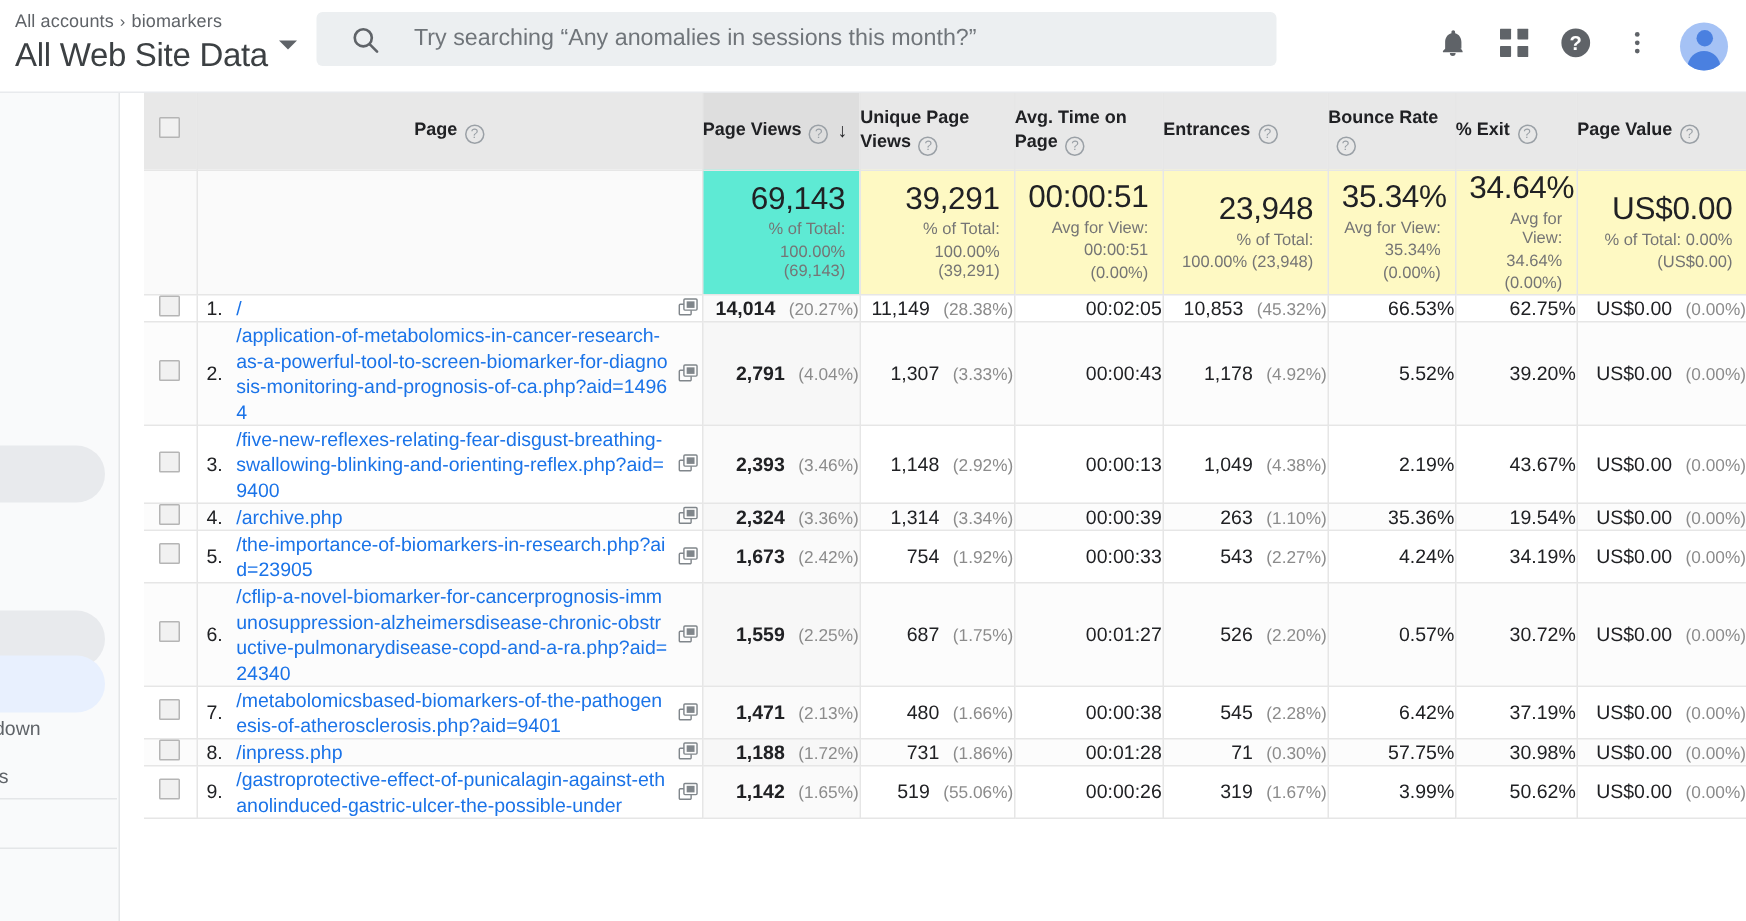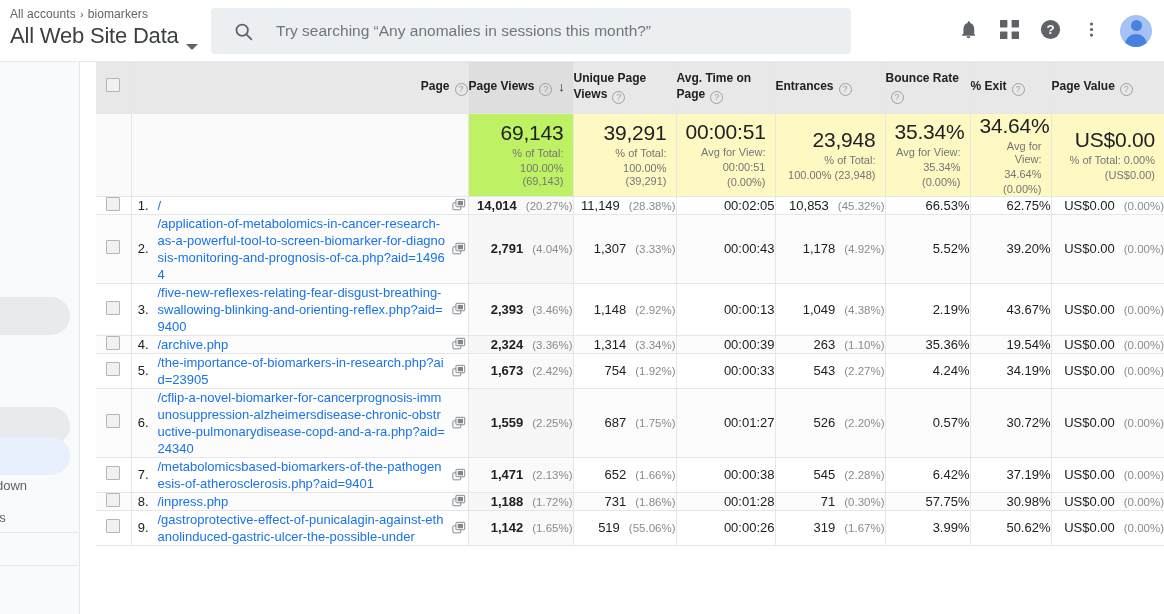--- a/index.html
+++ b/index.html
@@ -29,21 +29,21 @@
   }
   .breadcrumb {
     font-size: 12px;
     color: #5f6368;
     letter-spacing: .1px;
     white-space: nowrap;
     line-height: 14px;
   }
   .breadcrumb .crumb-sep { margin: 0 4px; font-size: 11px; color: #5f6368; }
   .view-title-row {
-    display: flex; align-items: flex-end;
+    display: flex; align-items: flex-start;
     margin-top: 1px;
     cursor: pointer;
   }
   .view-title {
     font-size: 22px;
     color: #3c4043;
     font-weight: 400;
     letter-spacing: -.2px;
     line-height: 28px;
     white-space: nowrap;
@@ -51,21 +51,21 @@
   .caret-down {
     width: 0; height: 0; margin-left: 7px; margin-top: 4px;
     border-left: 6px solid transparent;
     border-right: 6px solid transparent;
     border-top: 6px solid #5f6368;
   }
 
   .search-wrap {
     flex: 0 0 auto;
     margin-left: 11px; margin-top: 8px;
-    width: 640px; height: 46px;
+    width: 640px; height: 36px;
     background: #eceff1;
     border-radius: 4px;
     display: flex; align-items: center;
     cursor: text;
   }
   .search-icon { margin-left: 22px; flex: 0 0 auto; display:flex; }
   .search-input {
     border: 0; background: transparent; outline: none;
     margin-left: 20px;
     font-size: 15.5px;
@@ -149,21 +149,21 @@
   }
   table.ga th:last-child, table.ga td:last-child { border-right: 0; }
 
   thead th {
     background: #e8e8e8;
     height: 51px;
     font-size: 12px;
     font-weight: bold;
     color: #202124;
     border-bottom: 1px solid #dadce0;
-    text-align: right;
+    text-align: center;
     padding: 0 9px;
     line-height: 16px;
   }
   thead th.num { text-align: left; }
   thead th.sorted { background: #dedede; margin-top: 16px; }
   .hdr-inner { display: inline; }
   .qmark {
     display: inline-flex; align-items: center; justify-content: center;
     width: 13px; height: 13px; border-radius: 50%;
     border: 1px solid #9aa0a6;
@@ -185,21 +185,21 @@
   }
   th.chk-col, td.chk-col { width: 35px; text-align: center; padding: 0; }
   thead th.chk-col { background: #e8e8e8; }
 
   
   tr.summary td {
     height: 78px;
     background: #fef9c3;
     padding: 0 9px;
   }
-  tr.summary td.sorted { background: #bef264; margin-left: 33px; }
+  tr.summary td.sorted { background: #5eead4; margin-left: 33px; }
   tr.summary td.blank { background: #fafafa; }
   .sum-big {
     font-size: 21px; color: #202124; font-weight: 400;
     text-align: right; line-height: 24px; letter-spacing: -.2px;
   }
   .sum-small {
     font-size: 11px; color: #757575; text-align: right;
     line-height: 13px; margin-top: 2px;
   }
 
@@ -543,21 +543,21 @@
               <span class="ext-icon">
                 <svg width="14" height="14" viewBox="0 0 16 16" fill="none" stroke="#80868b" stroke-width="1.1">
                   <rect x="4.5" y="1.5" width="10" height="8.5" rx="0.8"></rect>
                   <path d="M4.5 5.5H1.8a.8.8 0 0 0-.8.8v6.4a.8.8 0 0 0 .8.8h7.4a.8.8 0 0 0 .8-.8V10"></path>
                   <rect x="6.6" y="3.3" width="6" height="5" fill="#80868b" stroke="none"></rect>
                 </svg>
               </span>
             </div>
           </td>
           <td class="num sorted"><span class="v-main bold">1,471</span><span class="v-pct">(2.13%)</span></td>
-          <td class="num"><span class="v-main">652</span><span class="v-pct">(1.66%)</span></td>
+          <td class="num"><span class="v-main">480</span><span class="v-pct">(1.66%)</span></td>
           <td class="num"><span class="v-main">00:00:38</span></td>
           <td class="num"><span class="v-main">545</span><span class="v-pct">(2.28%)</span></td>
           <td class="num"><span class="v-main">6.42%</span></td>
           <td class="num"><span class="v-main">37.19%</span></td>
           <td class="num"><span class="v-main">US$0.00</span><span class="v-pct">(0.00%)</span></td>
         </tr>
         <tr class="drow alt">
           <td class="chk-col"><span class="chk"></span></td>
           <td class="page-col">
             <div class="page-cell">

